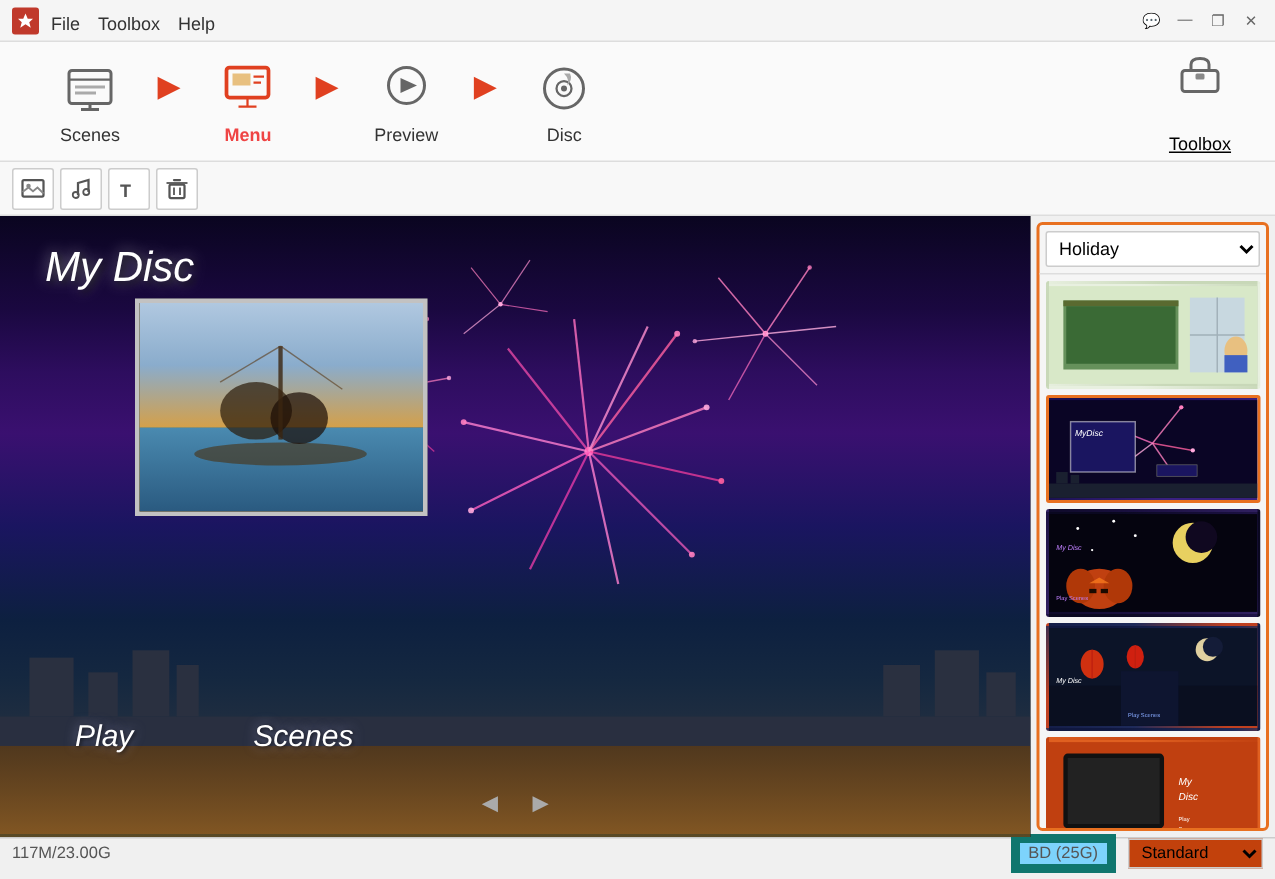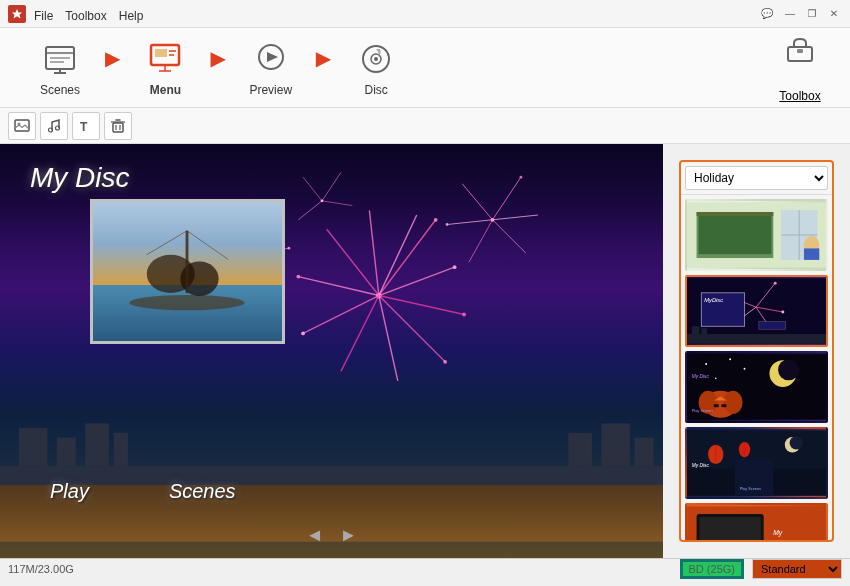--- a/index.html
+++ b/index.html
@@ -37,21 +37,21 @@
       display: flex;
       flex-direction: column;
       align-items: center;
       justify-content: center;
       gap: 4px;
       width: 100px;
       cursor: pointer;
     }
     .step-icon { width: 40px; height: 40px; display: flex; align-items: center; justify-content: center; }
     .step-label { font-size: 12px; color: #333; }
-    .step-label.active { color: #404040; font-weight: bold; }
+    .step-label.active { color: #ef4444; font-weight: bold; }
     .step-arrow { color: #e04020; font-size: 20px; margin: 0 -5px; padding-bottom: 20px; }
     .toolbar-end { display: flex; flex-direction: column; align-items: center; justify-content: center; gap: 21px; width: 80px; text-decoration: underline; }
 
     
     .subtoolbar {
       height: 36px;
       background: #f8f8f8;
       border-bottom: 1px solid #ddd;
       display: flex;
       align-items: center;
@@ -189,21 +189,21 @@
 
     
     .right-panel {
       width: 155px;
       background: #f5f5f5;
       border-left: 1px solid #ddd;
       display: flex;
       flex-direction: column;
       border: 2px solid #e87020;
       border-radius: 4px;
-      margin: 16px;
+      margin: 4px;
     }
 
     .theme-dropdown-container {
       padding: 4px;
       border-bottom: 1px solid #ddd;
     }
     .theme-dropdown {
       width: 100%;
       padding: 3px 4px;
       border: 1px solid #ccc;
@@ -264,21 +264,21 @@
     .statusbar {
       height: 20px;
       background: #f0f0f0;
       border-top: 1px solid #ccc;
       display: flex;
       align-items: center;
       padding: 0 8px;
       gap: 8px;
     }
     .status-left { flex: 1; font-size: 11px; color: #555; }
-    .status-middle { font-size: 11px; color: #555; border: 3px solid #0f766e; padding: 1px 6px; background: #22c55e; }
+    .status-middle { font-size: 11px; color: #555; border: 6px solid #0f766e; padding: 1px 6px; background: #7dd3fc; }
     .status-right { display: flex; gap: 4px; align-items: center; }
     .status-dropdown {
       padding: 2px 4px;
       border: 1px solid #ccc;
       background: #c2410c;
       font-size: 11px;
       cursor: pointer;
     }
   </style>
 </head>

